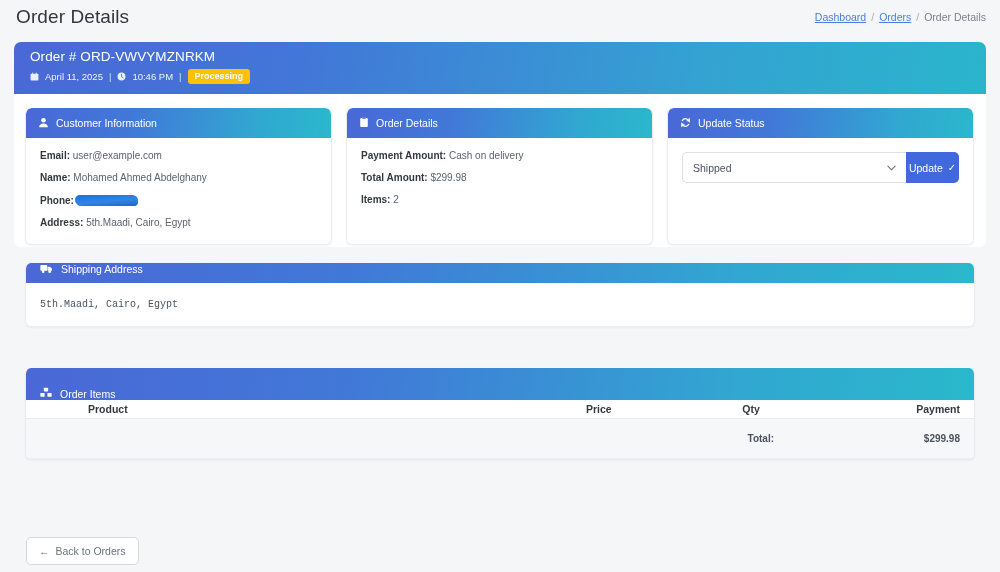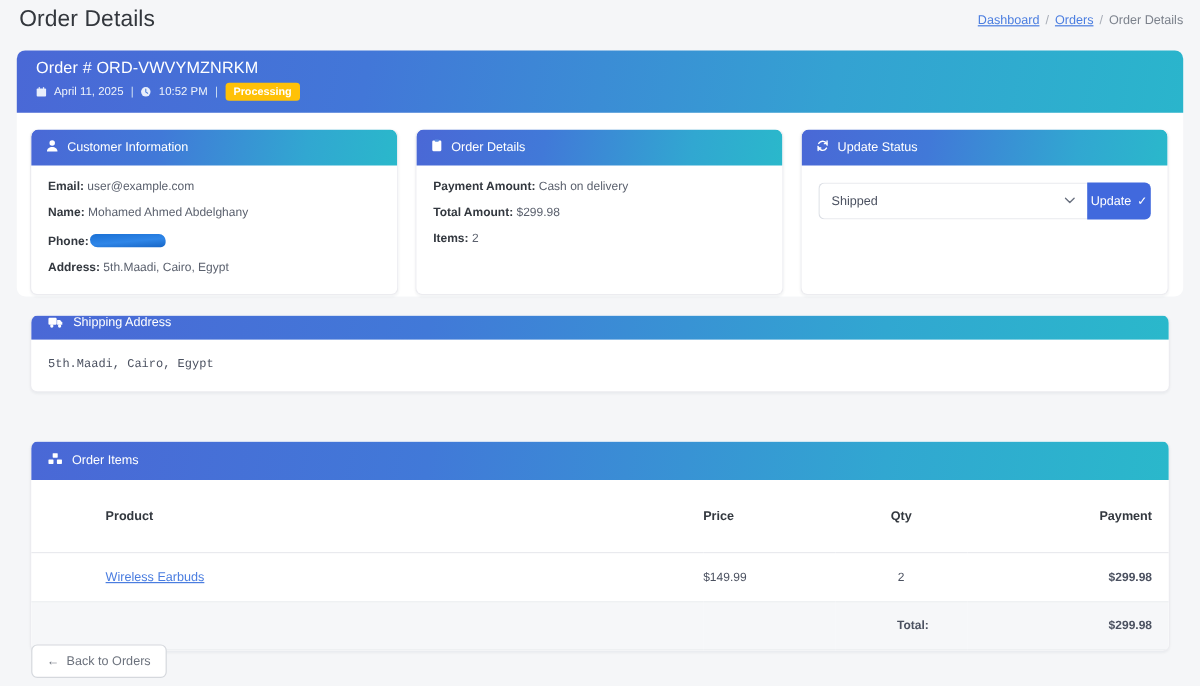--- a/index.html
+++ b/index.html
@@ -111,27 +111,27 @@
   .ship-body { padding: 16px 14px 16px 14px; font-family: "Liberation Mono", monospace; font-size: 10px; color: #4b5160; }
 
   
   .items-card {
     position: absolute; top: 368px; left: 25px; width: 950px;
     background: #fff; border-radius: 6px; overflow: hidden;
     border: 1px solid #ececf0; border-top: none;
     box-shadow: 0 1px 2px rgba(20,30,60,.05);
   }
   .items-head {
-    height: 32px; display: flex; align-items: center; gap: 8px; padding: 0 14px;
+    height: 32px; display: flex; align-items: flex-end; gap: 8px; padding: 0 14px;
     color: #fff; font-size: 10.5px;
     background: linear-gradient(100deg, #4a68d6 0%, #4179d8 35%, #31a7d1 75%, #2ab8cb 100%);
   }
   table.items { width: 100%; border-collapse: collapse; }
   table.items th {
-    font-size: 10.5px; color: #33383f; font-weight: bold; padding: 24px 0;
+    font-size: 10.5px; color: #33383f; font-weight: bold; padding: 3px 0;
     border-bottom: 1px solid #e9eaee; text-align: left;
   }
   table.items td {
     font-size: 10px; color: #4b5160; padding: 14px 0; border-bottom: 1px solid #eceef1;
     vertical-align: middle;
   }
   .col-prod { width: 560px; padding-left: 62px !important; }
   .col-price { width: 110px; text-align: left; }
   .col-qty  { width: 110px; text-align: center !important; }
   .col-sub  { text-align: right !important; padding-right: 14px !important; }
@@ -180,21 +180,21 @@
         </svg>
       </span>
       <span>April 11, 2025</span>
       <span class="pipe">|</span>
       <span class="mini-ico">
         <svg width="9" height="9" viewBox="0 0 16 16">
           <circle cx="8" cy="8" r="7" fill="#e8eefb"></circle>
           <path d="M8 4v4.4l2.8 1.7" stroke="#4277d8" stroke-width="1.5" fill="none" stroke-linecap="round"></path>
         </svg>
       </span>
-      <span>10:52 PM</span>
+      <span>10:46 PM</span>
       <span class="pipe">|</span>
       <span class="badge-processing">Processing</span>
     </div>
   </div>
 
   <div class="cards">
 
     <div class="card">
       <div class="card-head">
         <span>
@@ -310,29 +310,20 @@
     <table class="items">
       <thead>
         <tr>
           <th class="col-prod">Product</th>
           <th class="col-price">Price</th>
           <th class="col-qty">Qty</th>
           <th class="col-sub">Payment</th>
         </tr>
       </thead>
       <tbody>
-        <tr>
-          <td class="col-prod prod-cell">
-            
-            <a class="prod-link" href="#">Wireless Earbuds</a>
-          </td>
-          <td class="col-price">$149.99</td>
-          <td class="col-qty">2</td>
-          <td class="col-sub sub-val">$299.98</td>
-        </tr>
         <tr class="total-row">
           <td></td>
           <td></td>
           <td class="total-label" colspan="1">Total:</td>
           <td class="total-val">$299.98</td>
         </tr>
       </tbody>
     </table>
   </div>
 

